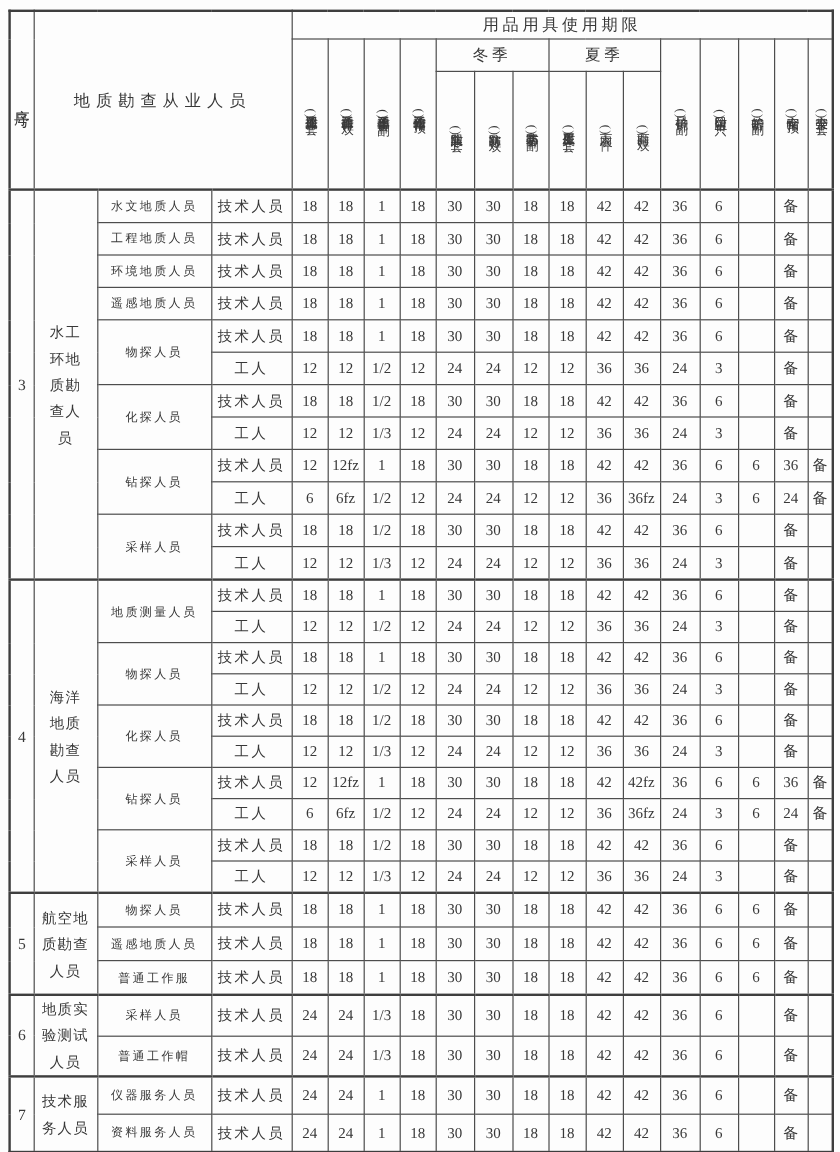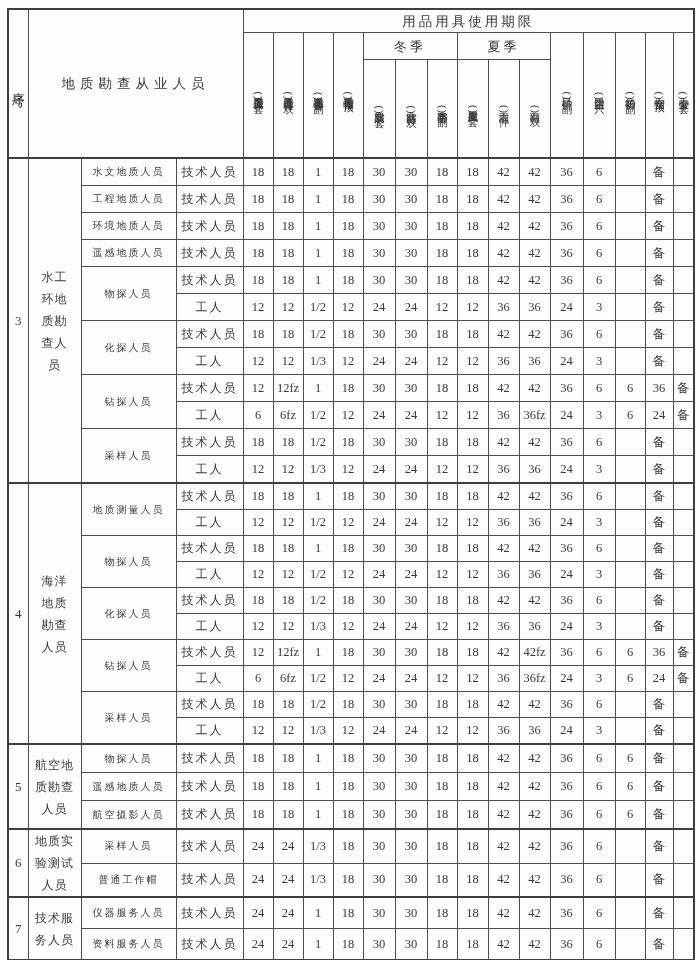--- a/index.html
+++ b/index.html
@@ -577,21 +577,21 @@
           <td class="val">18</td>
           <td class="val">42</td>
           <td class="val">42</td>
           <td class="val">36</td>
           <td class="val">6</td>
           <td class="val">6</td>
           <td class="val">备</td>
           <td class="val"></td>
         </tr>
         <tr class="rs5">
-          <td class="cat">航空摄影人员</td>
+          <td class="cat">普通工作服</td>
           <td class="role">技术人员</td>
           <td class="val">18</td>
           <td class="val">18</td>
           <td class="val">1</td>
           <td class="val">18</td>
           <td class="val">30</td>
           <td class="val">30</td>
           <td class="val">18</td>
           <td class="val">18</td>
           <td class="val">42</td>

